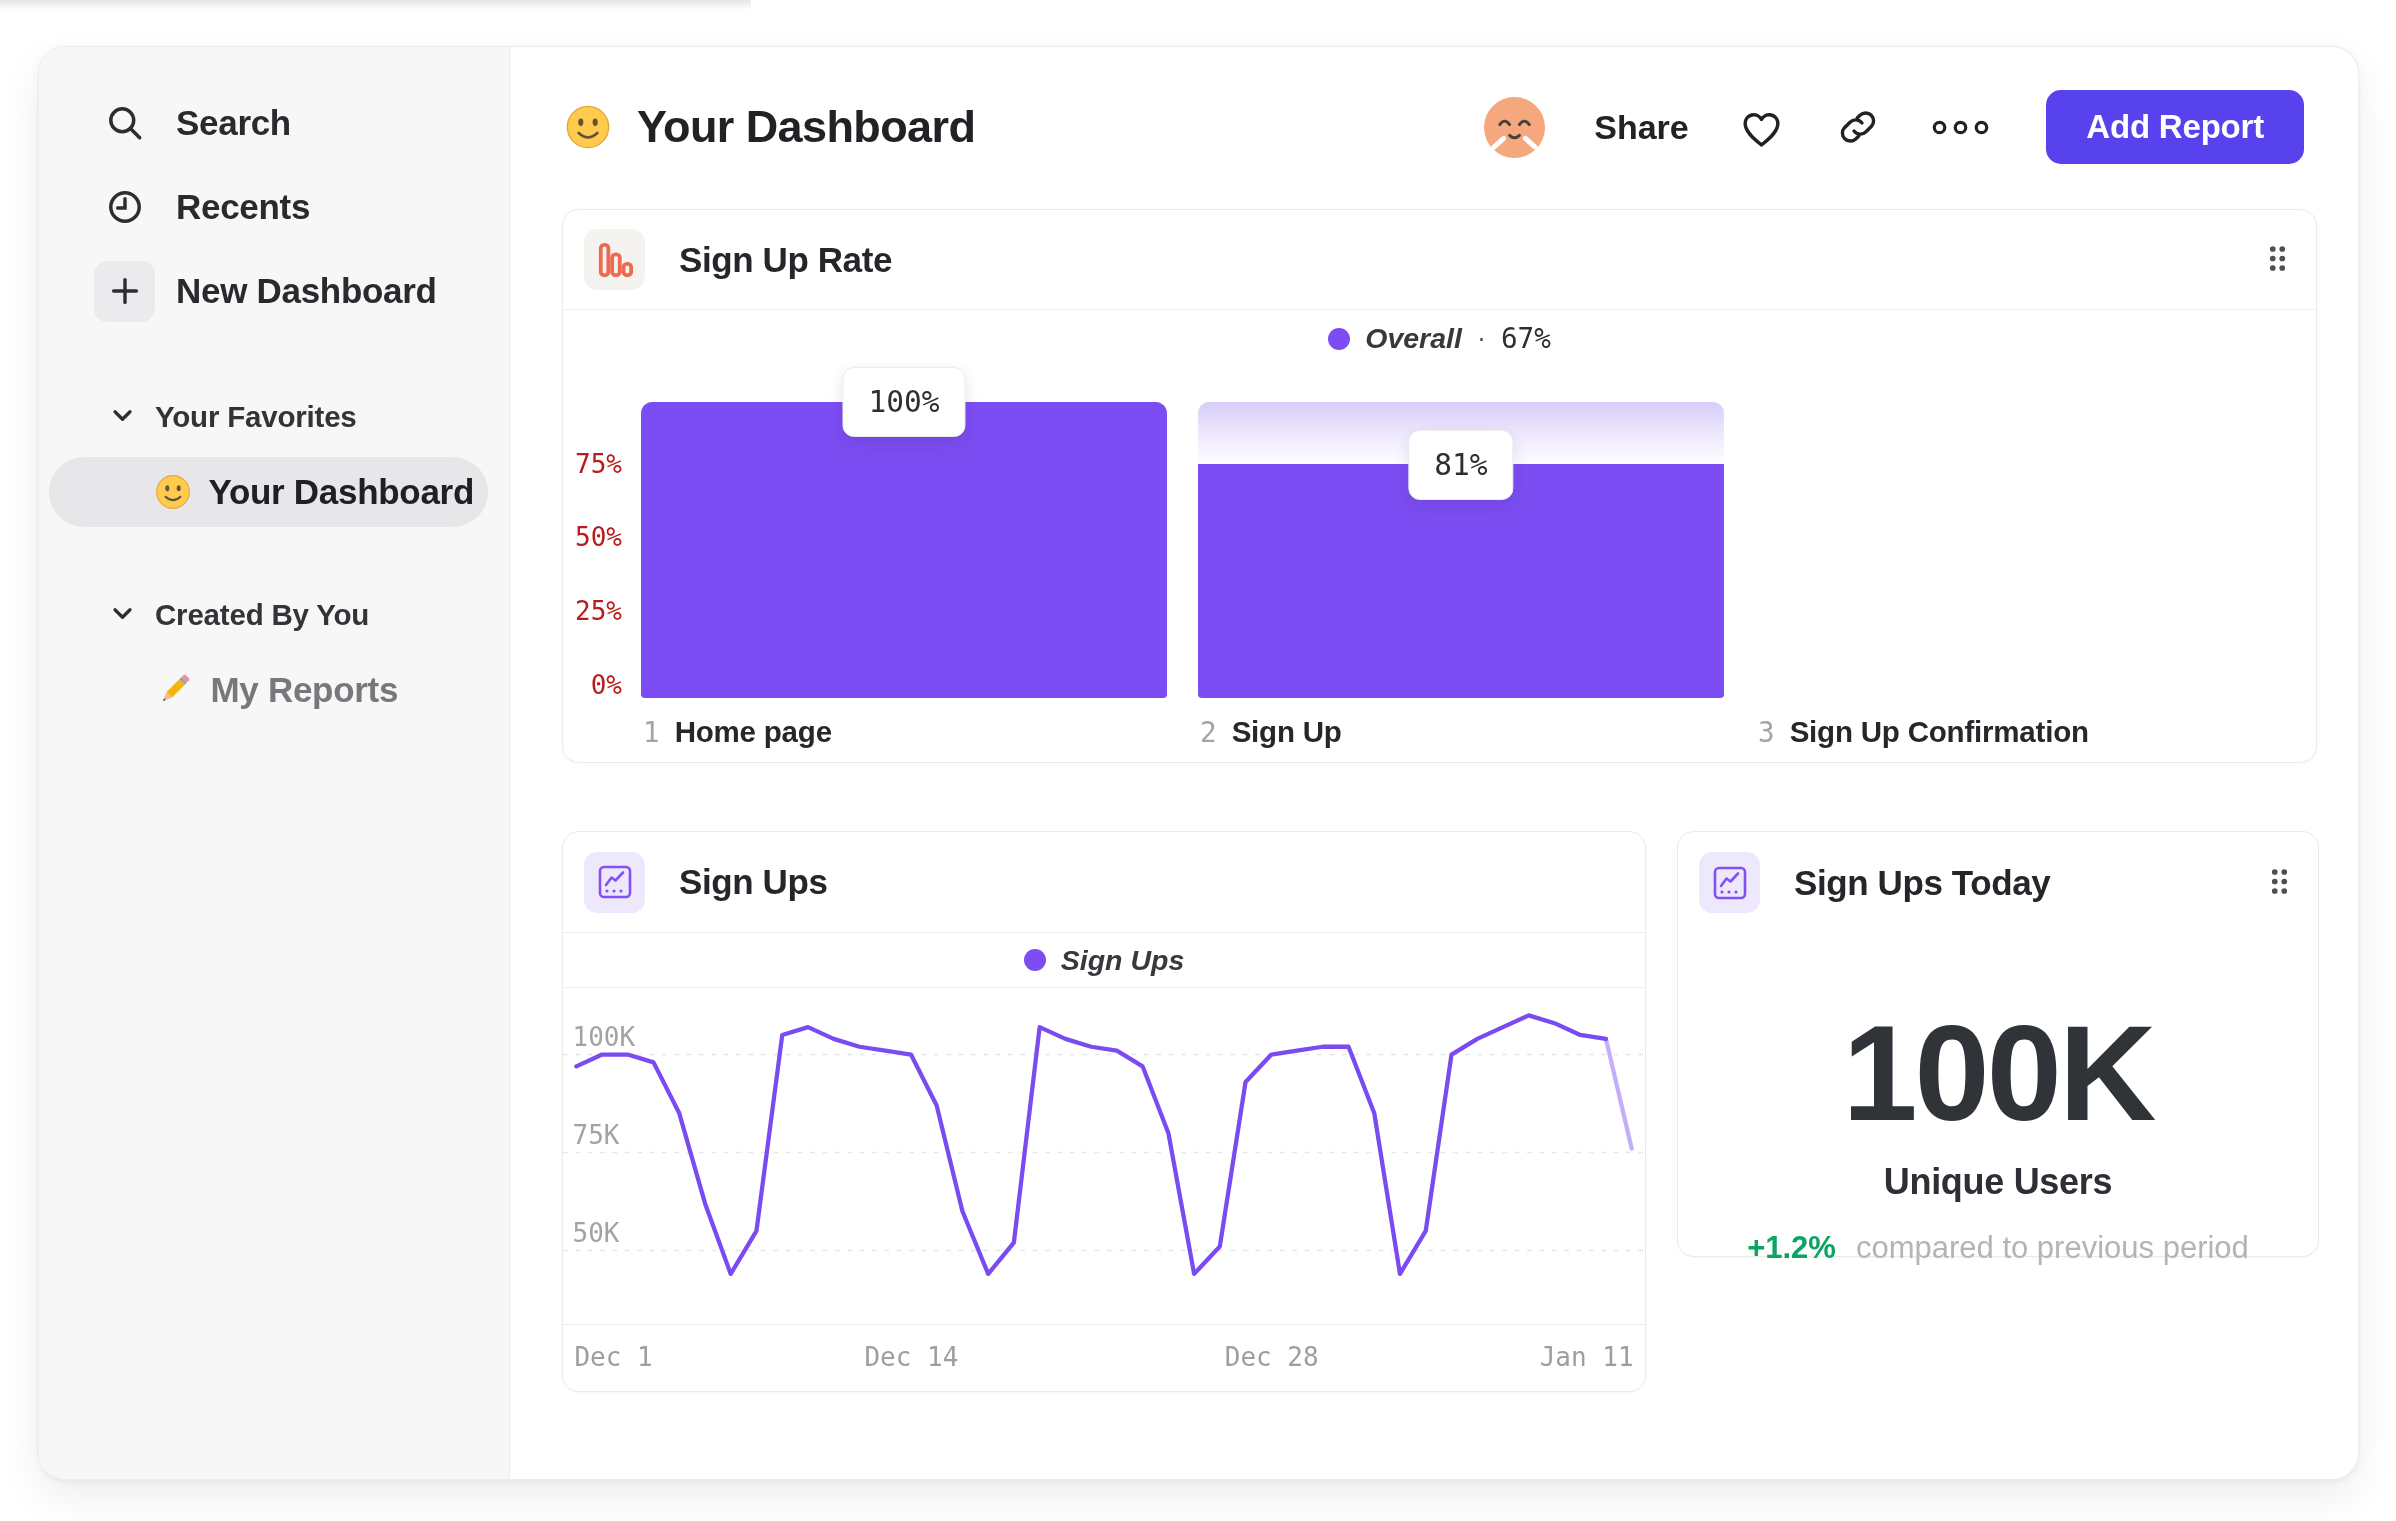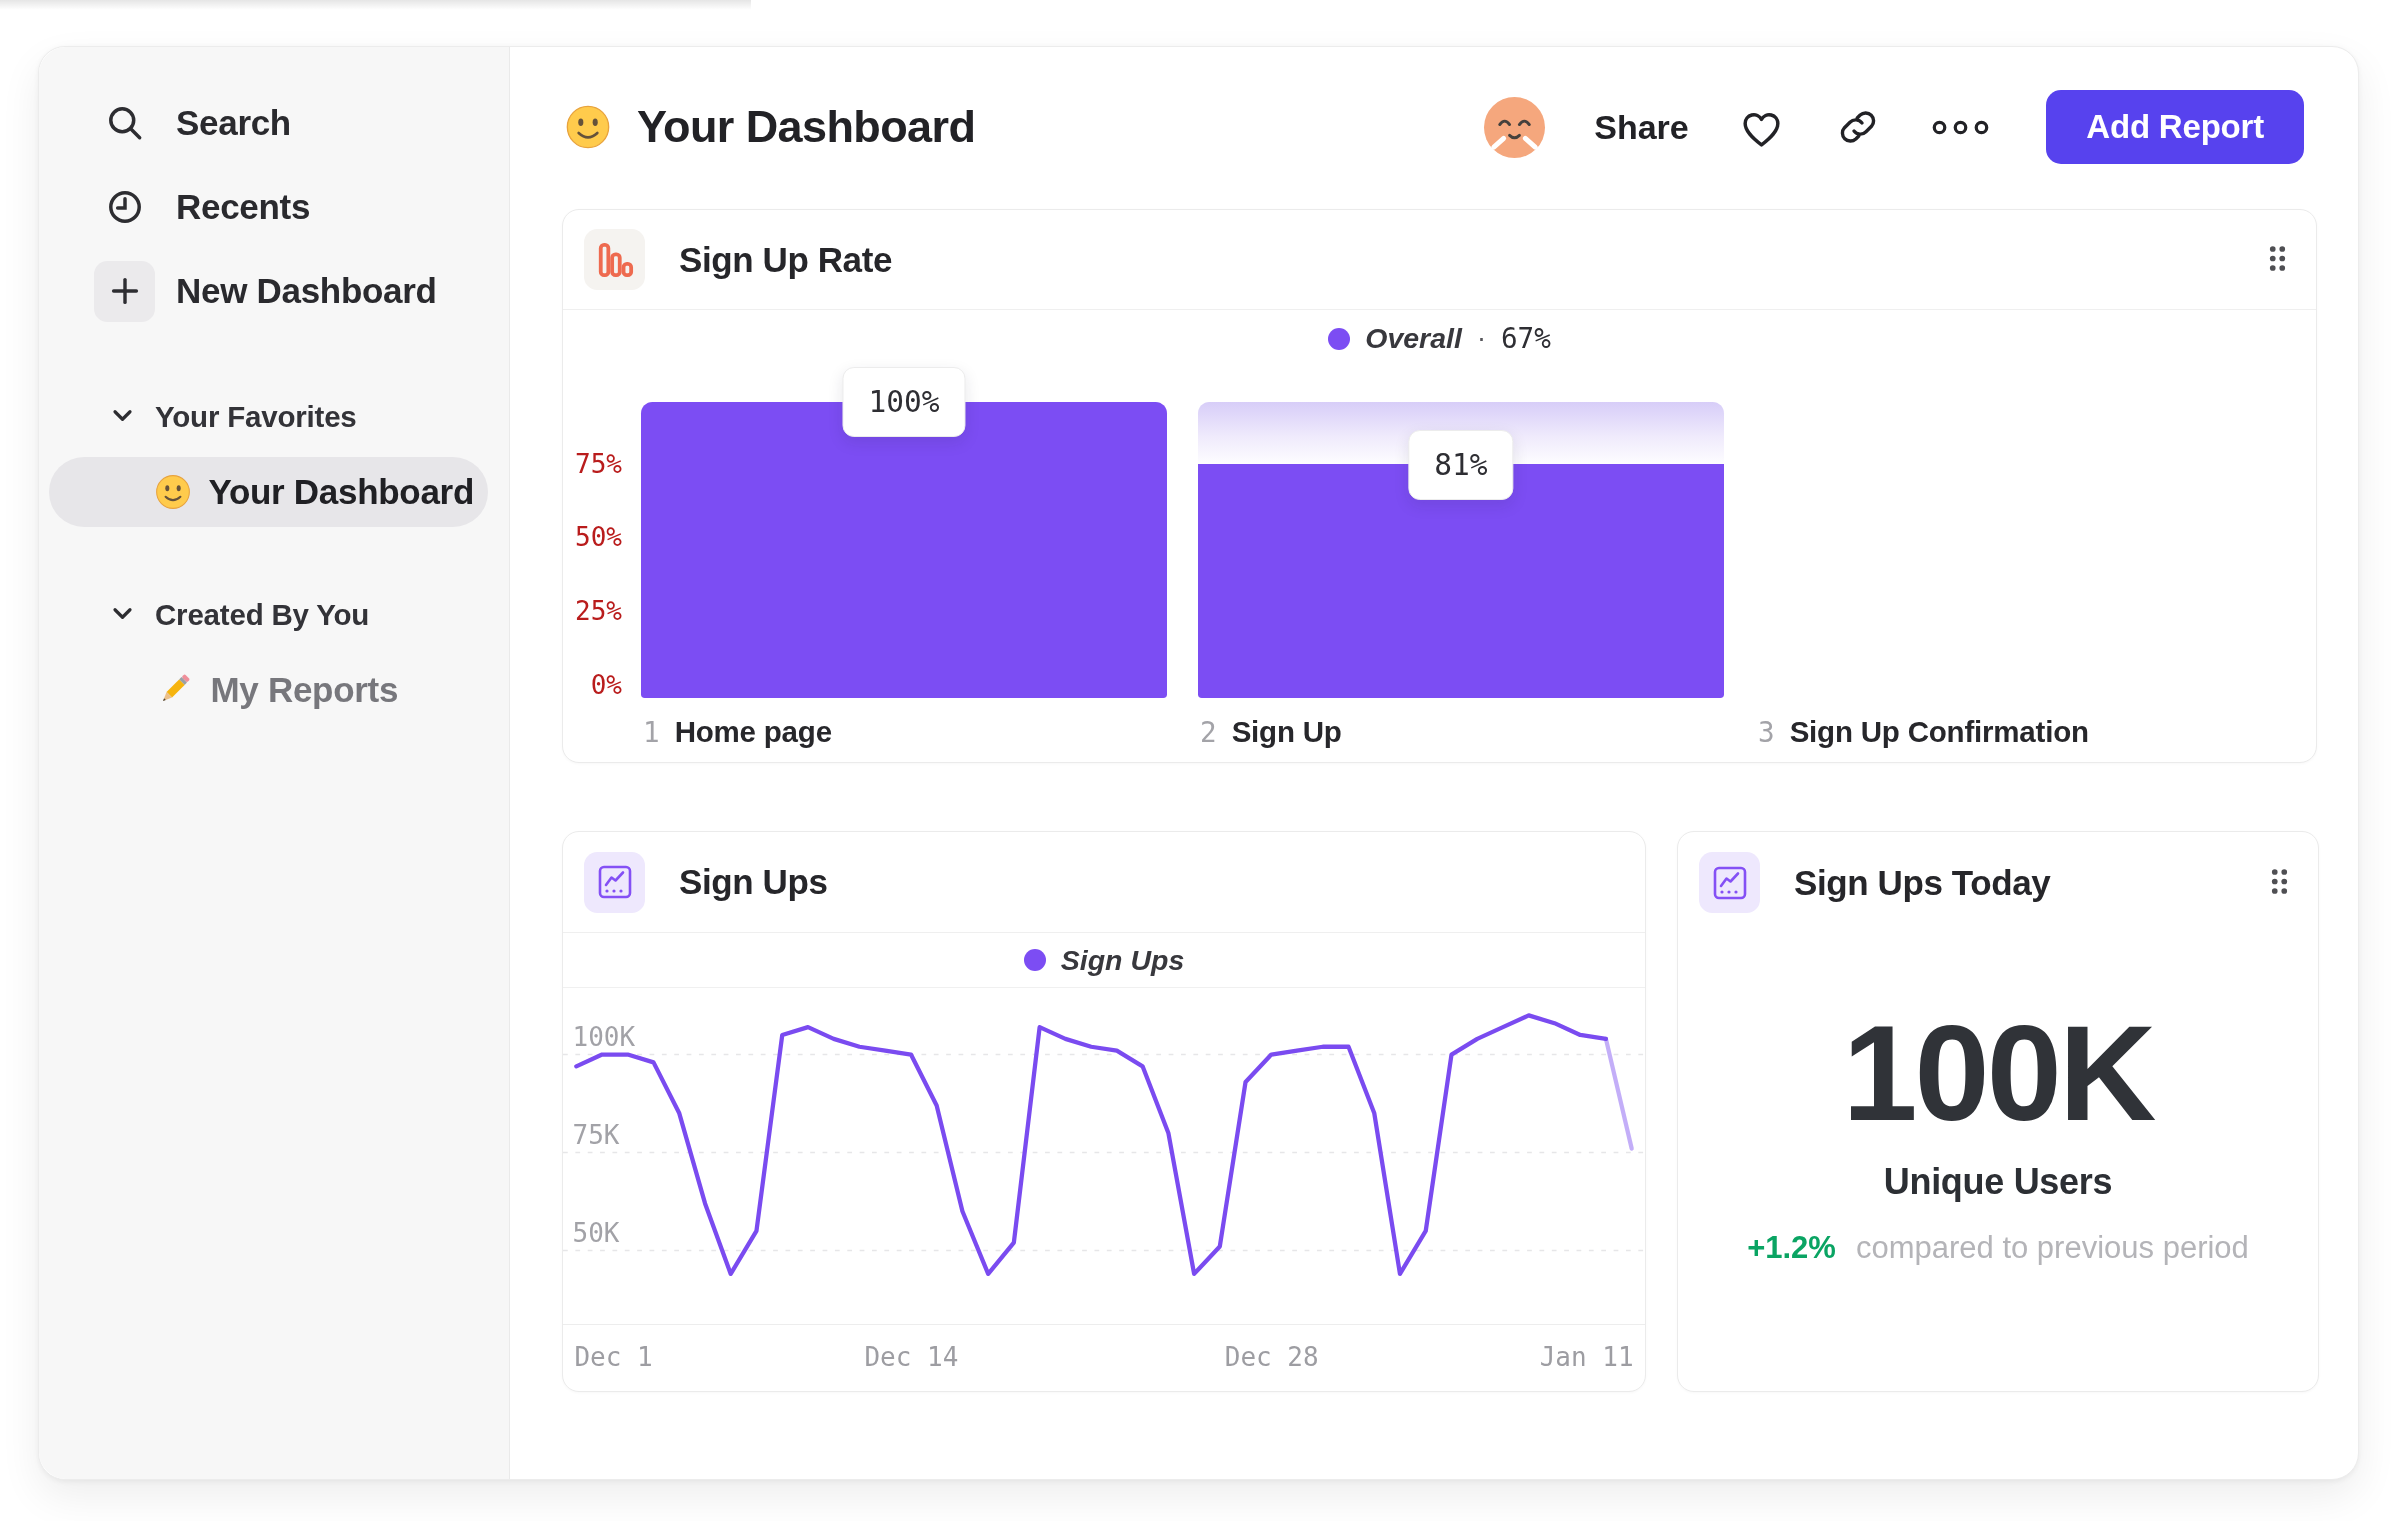--- a/index.html
+++ b/index.html
@@ -85,21 +85,21 @@
   .card-line { left:52px; top:784px; width:1084px; height:561px; }
   .card-line .card-head { height:101px; border-bottom:1px solid #efefef; }
   .line-legend { position:relative; height:55px; display:flex; align-items:center; justify-content:center;
     gap:15px; border-bottom:1px solid #f0f0f0; }
   .chart-zone { position:relative; height:337px; border-bottom:1.9px solid #ededed; }
   .chart-zone svg { position:absolute; inset:0; }
   .ly { position:absolute; left:9.5px; font-size:26px; color:#a2a2a7; z-index:2; }
   .xrow { position:relative; height:65px; }
   .xt { position:absolute; top:17px; font-size:26px; color:#9d9da2; }
 
-  .card-today { left:1167px; top:784px; width:642px; height:561px; }
+  .card-today { left:1167px; top:784px; width:642px; height:426px; }
   .card-today .card-head { height:101px; }
   .big-number { margin-top:63px; text-align:center; font-size:135px; font-weight:700;
     color:#303338; letter-spacing:-2.9px; }
   .unit { margin-top:9.5px; text-align:center; font-size:36px; font-weight:600; color:#2c2f34; letter-spacing:-0.3px; }
   .delta-row { margin-top:27px; text-align:center; font-size:31px; }
   .delta { color:#0aa463; font-weight:700; }
   .delta-note { color:#b4b4b8; font-weight:500; margin-left:11.4px; }
 </style>
 </head>
 <body>

